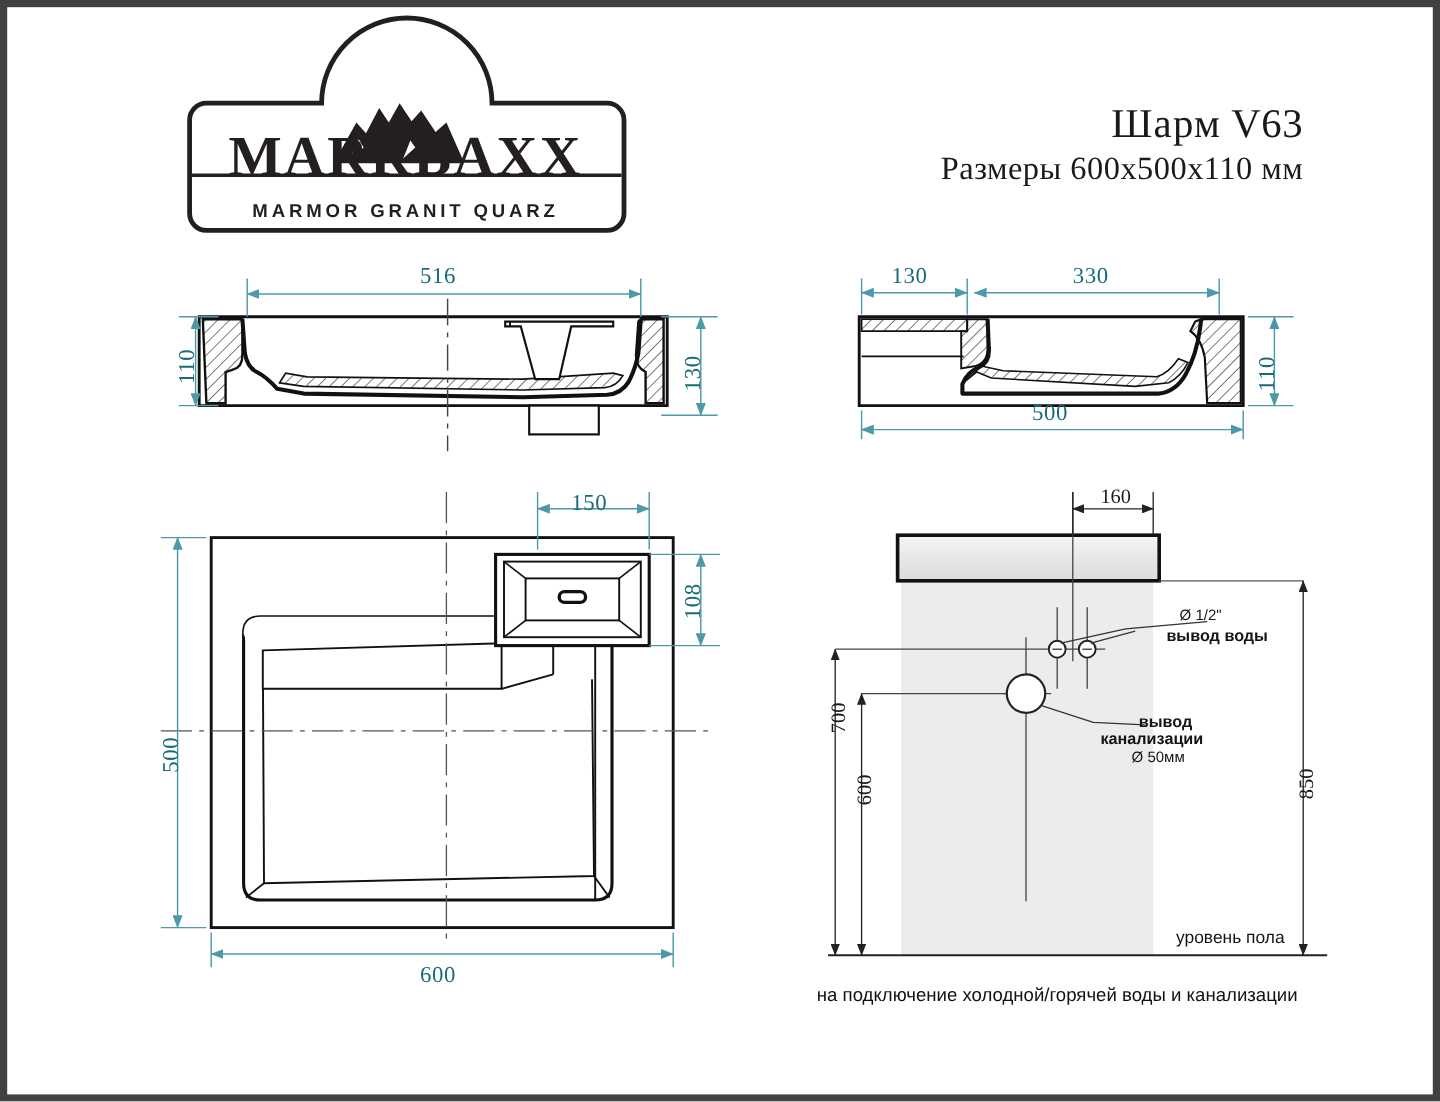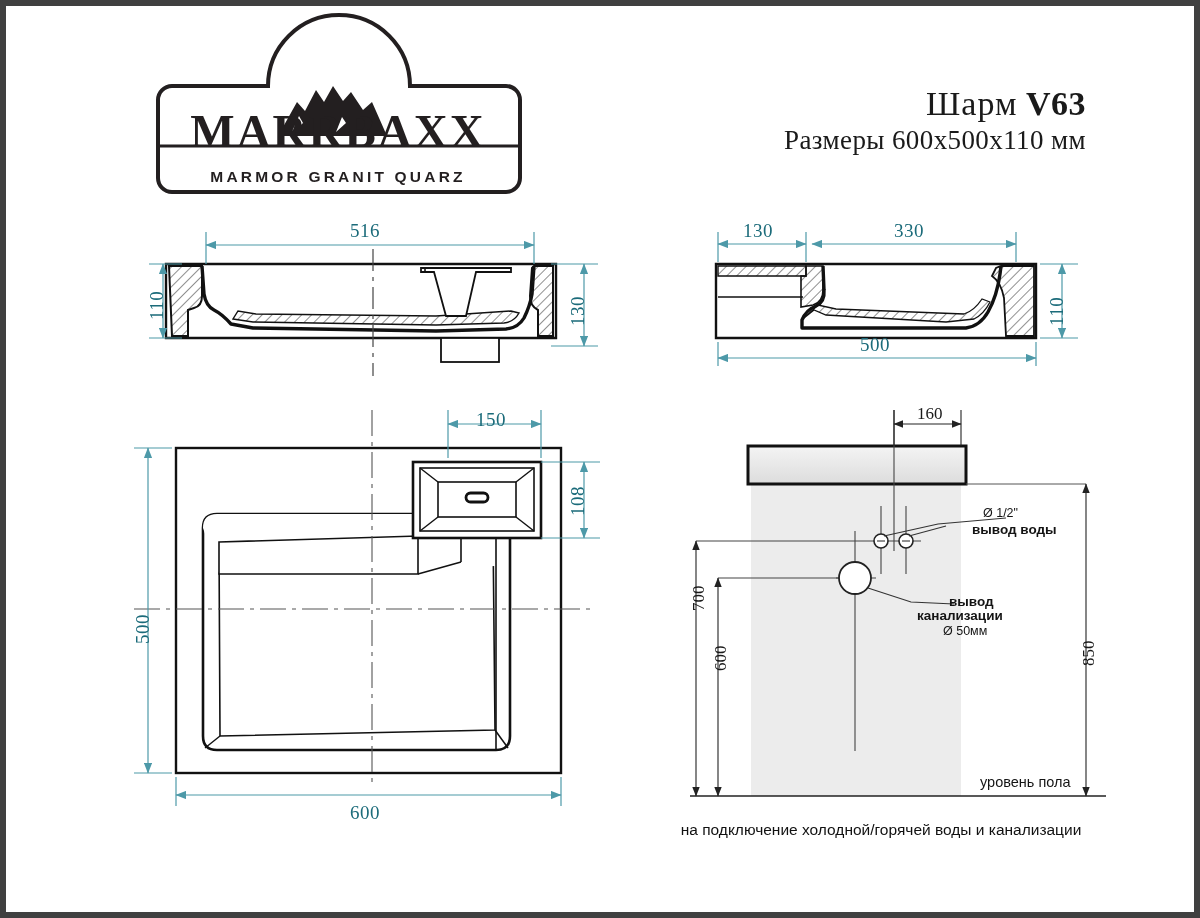--- a/index.html
+++ b/index.html
@@ -64,21 +64,21 @@
     text-align: right;
     font-family: "Liberation Serif", serif;
     color: #1a1a1a;
   }
   .title-model {
     font-size: 34px;
     line-height: 1.18;
     white-space: nowrap;
   }
   .title-model .model-name { font-weight: normal; letter-spacing: 1px; }
-  .title-model .model-code { font-weight: bold; letter-spacing: 0.5px; margin-top: 32px; }
+  .title-model .model-code { font-weight: normal; letter-spacing: 0.5px; margin-top: 32px; }
   .title-dims {
     font-size: 27px;
     line-height: 1.25;
     white-space: nowrap;
     letter-spacing: 0.4px;
   }
   
   .caption {
     position: absolute;
     font-family: "Liberation Sans", sans-serif;

